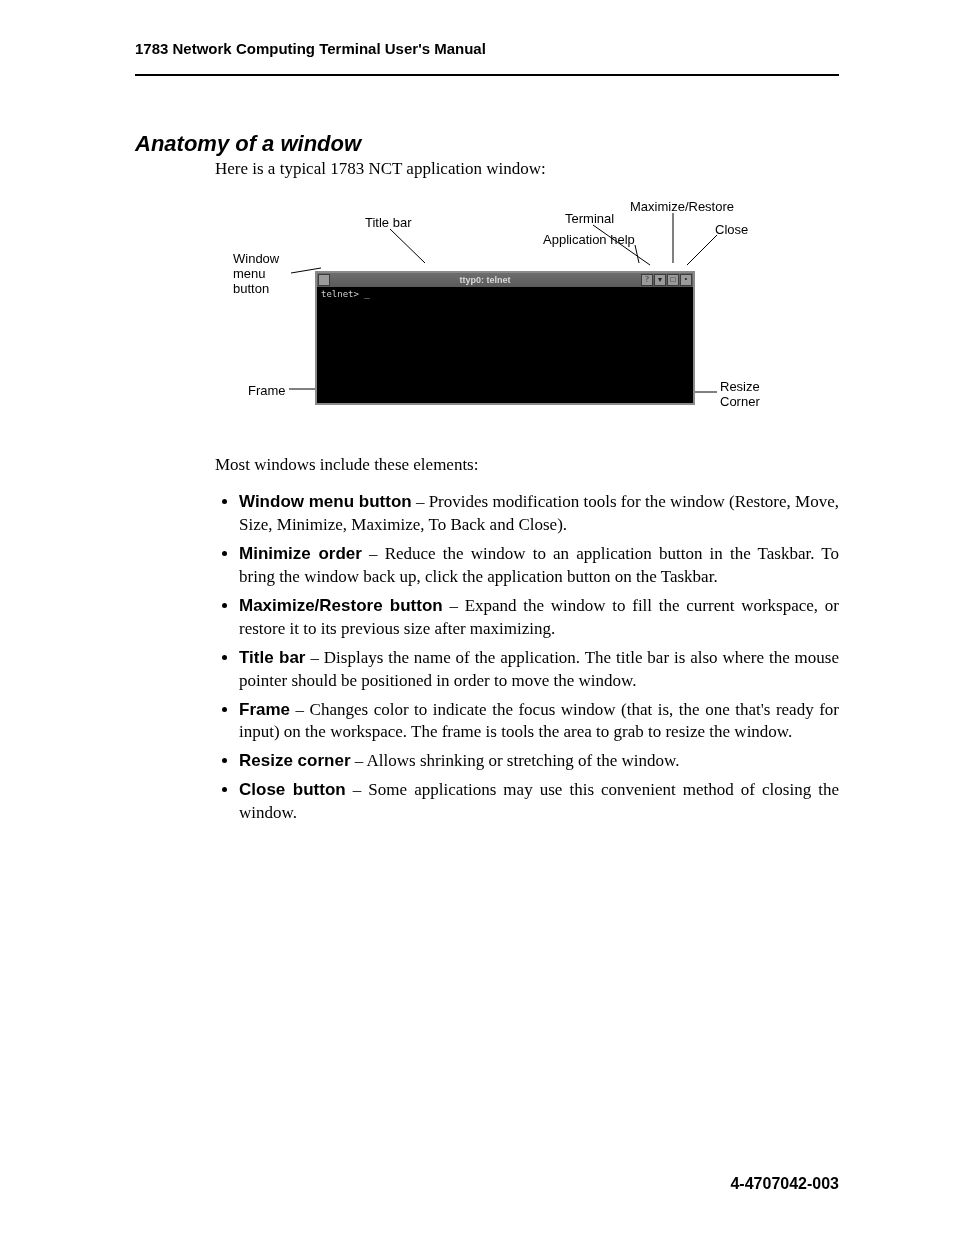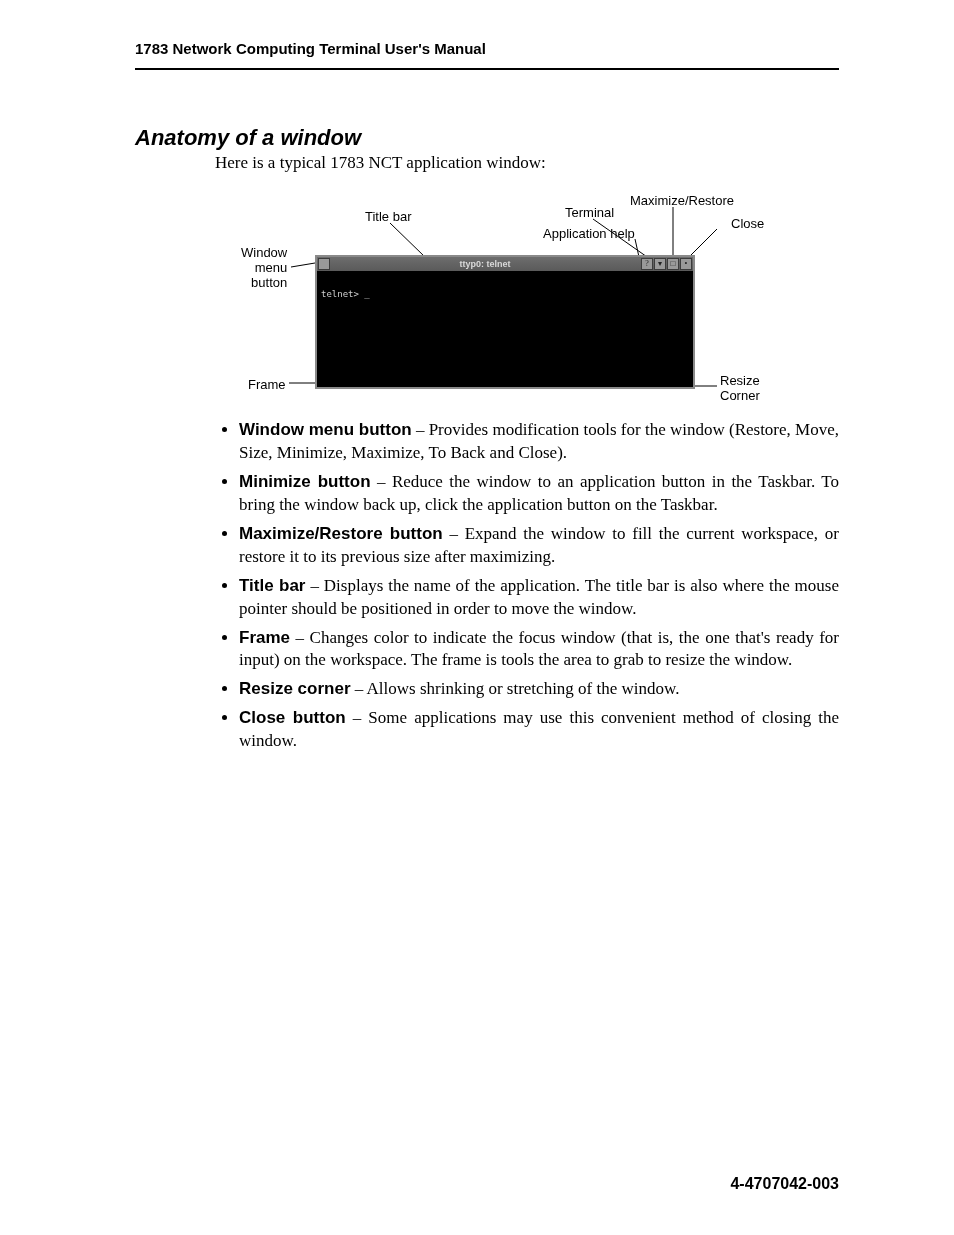--- a/index.html
+++ b/index.html
@@ -14,21 +14,21 @@
     height: 1235px;
     position: relative;
     box-sizing: border-box;
     padding: 40px 115px 40px 135px;
   }
   .running-head {
     font-family: Arial, Helvetica, sans-serif;
     font-weight: bold;
     font-size: 15px;
     border-bottom: 2px solid #000;
-    padding-bottom: 11px;
+    padding-bottom: 17px;
   }
   .section-title {
     font-family: Arial, Helvetica, sans-serif;
     font-weight: bold;
     font-style: italic;
     font-size: 22px;
     margin-top: 55px;
     margin-bottom: 2px;
   }
   .intro, .elements-intro {
@@ -48,21 +48,21 @@
   .d-label {
     position: absolute;
     font-family: Arial, Helvetica, sans-serif;
     font-size: 13px;
     line-height: 15px;
     white-space: nowrap;
   }
   .window-box {
     position: absolute;
     left: 90px;
-    top: 66px;
+    top: 76px;
     width: 380px;
     height: 134px;
     background: #000;
     border: 2px solid #8a8a8a;
     box-sizing: border-box;
   }
   .titlebar {
     height: 14px;
     background: linear-gradient(#6d6d6d,#5a5a5a);
     display: flex;
@@ -94,21 +94,21 @@
     margin-left: 1px;
     font-size: 8px;
     line-height: 10px;
     text-align: center;
     color: #222;
   }
   .prompt {
     color: #cfcfcf;
     font-family: monospace;
     font-size: 9px;
-    padding: 18px 4px;
+    padding: 2px 4px;
   }
   svg.leaders {
     position: absolute;
     left: 0; top: 0;
     width: 560px; height: 230px;
     pointer-events: none;
   }
 
   
   ul.elist {
@@ -148,22 +148,22 @@
   <div class="section-title">Anatomy of a window</div>
 
   <p class="intro">Here is a typical 1783 NCT application window:</p>
 
   <div class="diagram">
 
     <div class="d-label" style="left:140px; top:20px;">Title bar</div>
     <div class="d-label" style="left:340px; top:16px;">Terminal</div>
     <div class="d-label" style="left:405px; top:4px;">Maximize/Restore</div>
     <div class="d-label" style="left:318px; top:37px;">Application help</div>
-    <div class="d-label" style="left:490px; top:27px;margin-left:16px;">Close</div>
-    <div class="d-label" style="left:16px; top:56px; text-align:right; white-space:pre;">Window
+    <div class="d-label" style="left:490px; top:27px;">Close</div>
+    <div class="d-label" style="left:8px; top:56px; white-space:pre;">Window
 menu
 button</div>
     <div class="d-label" style="left:23px; top:188px;">Frame</div>
     <div class="d-label" style="left:495px; top:184px; white-space:pre;">Resize
 Corner</div>
 
     <svg class="leaders">
       <line x1="165" y1="34" x2="200" y2="68" stroke="#000" stroke-width="1"></line>
       <line x1="368" y1="30" x2="425" y2="70" stroke="#000" stroke-width="1"></line>
       <line x1="448" y1="18" x2="448" y2="68" stroke="#000" stroke-width="1"></line>
@@ -182,24 +182,25 @@
           <div class="tb-btn">?</div>
           <div class="tb-btn">▾</div>
           <div class="tb-btn">□</div>
           <div class="tb-btn">•</div>
         </div>
       </div>
       <div class="prompt">telnet&gt; _</div>
     </div>
   </div>
 
+  <p class="elements-intro">Most windows include these elements:</p>
 
   <ul class="elist">
     <li><span class="term">Window menu button</span><span> – Provides modification tools for the window (Restore, Move, Size, Minimize, Maximize, To Back and Close).</span></li>
-    <li><span class="term">Minimize button</span><span> – Reduce the window to an application button in the Taskbar. To bring the window back up, click the application button on the Taskbar.</span></li>
+    <li><span class="term">Minimize order</span><span> – Reduce the window to an application button in the Taskbar. To bring the window back up, click the application button on the Taskbar.</span></li>
     <li><span class="term">Maximize/Restore button</span><span> – Expand the window to fill the current workspace, or restore it to its previous size after maximizing.</span></li>
     <li><span class="term">Title bar</span><span> – Displays the name of the application. The title bar is also where the mouse pointer should be positioned in order to move the window.</span></li>
     <li><span class="term">Frame</span><span> – Changes color to indicate the focus window (that is, the one that's ready for input) on the workspace. The frame is tools the area to grab to resize the window.</span></li>
     <li><span class="term">Resize corner</span><span> – Allows shrinking or stretching of the window.</span></li>
     <li><span class="term">Close button</span><span> – Some applications may use this convenient method of closing the window.</span></li>
   </ul>
 
   <div class="footer">
     <span>4-4</span>
     <span>707042-003</span>

